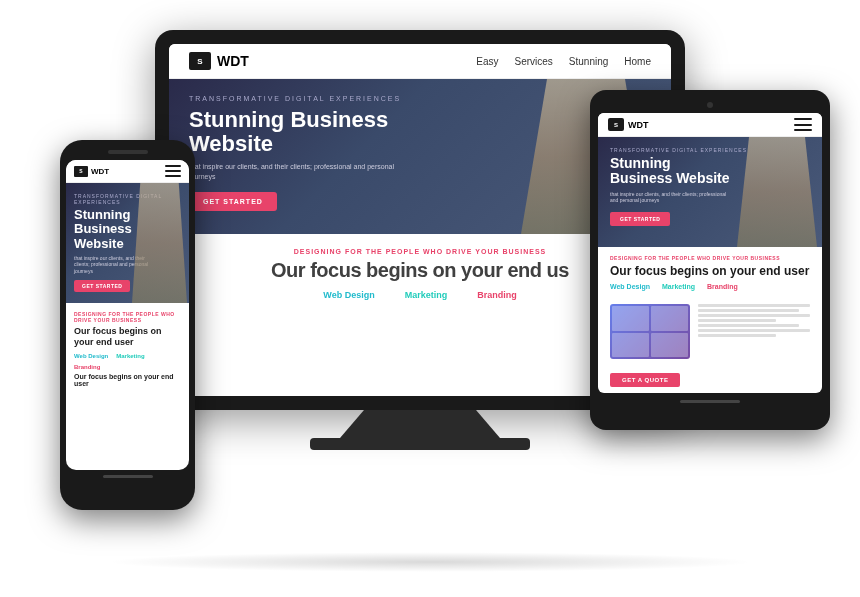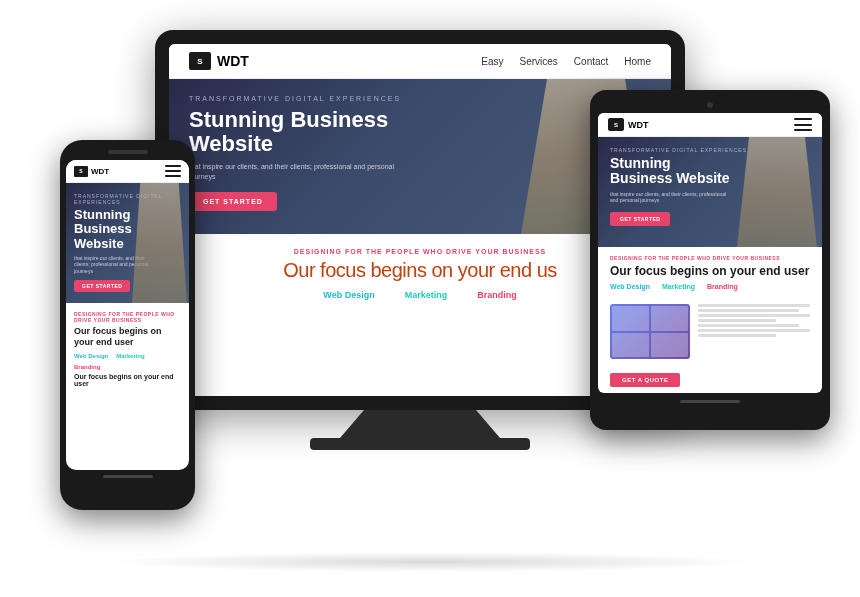--- a/index.html
+++ b/index.html
@@ -183,22 +183,22 @@
       font-size: 7px;
       color: #e8436a;
       font-weight: bold;
       letter-spacing: 1px;
       text-transform: uppercase;
       margin-bottom: 4px;
     }
 
     .section-title {
       font-size: 20px;
-      font-weight: 400;
-      color: #c2410c;
+      font-weight: 700;
+      color: #404040;
       letter-spacing: -0.5px;
     }
 
     .section-links {
       display: flex;
       gap: 30px;
       justify-content: center;
       margin-top: 8px;
     }
 
@@ -647,21 +647,21 @@
       <div class="monitor-screen">
 
         <div class="desktop-nav">
           <div class="nav-logo">
             <div class="nav-logo-icon">S</div>
             <span>WDT</span>
           </div>
           <div class="nav-links">
             <span>Easy</span>
             <span class="services">Services</span>
-            <span>Contact</span>
+            <span>Stunning</span>
             <span>Home</span>
           </div>
         </div>
 
         <div class="desktop-hero">
           <div class="hero-tagline">Transformative digital experiences</div>
           <div class="hero-title">Stunning Business Website</div>
           <div class="hero-subtitle">that inspire our clients, and their clients; professional and personal journeys</div>
           <div class="hero-btn">GET STARTED</div>
           <div class="hero-person">

